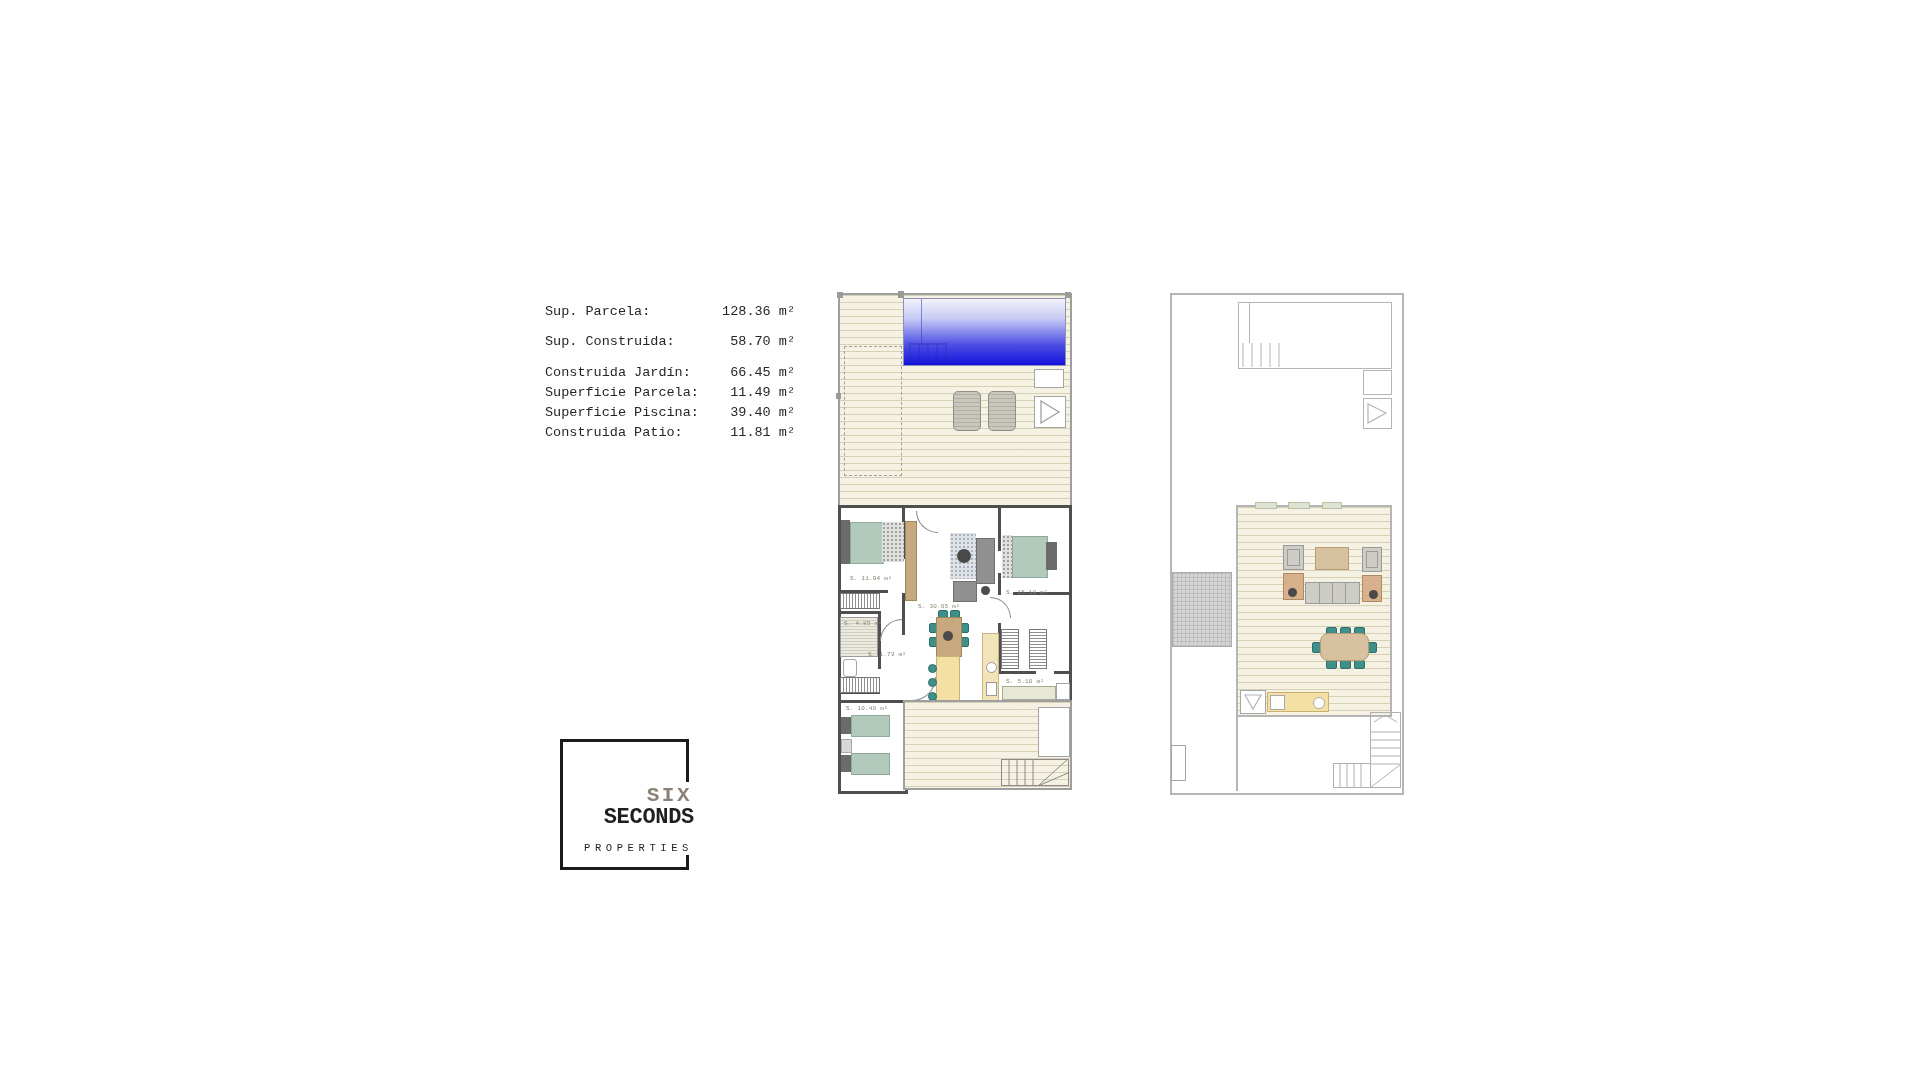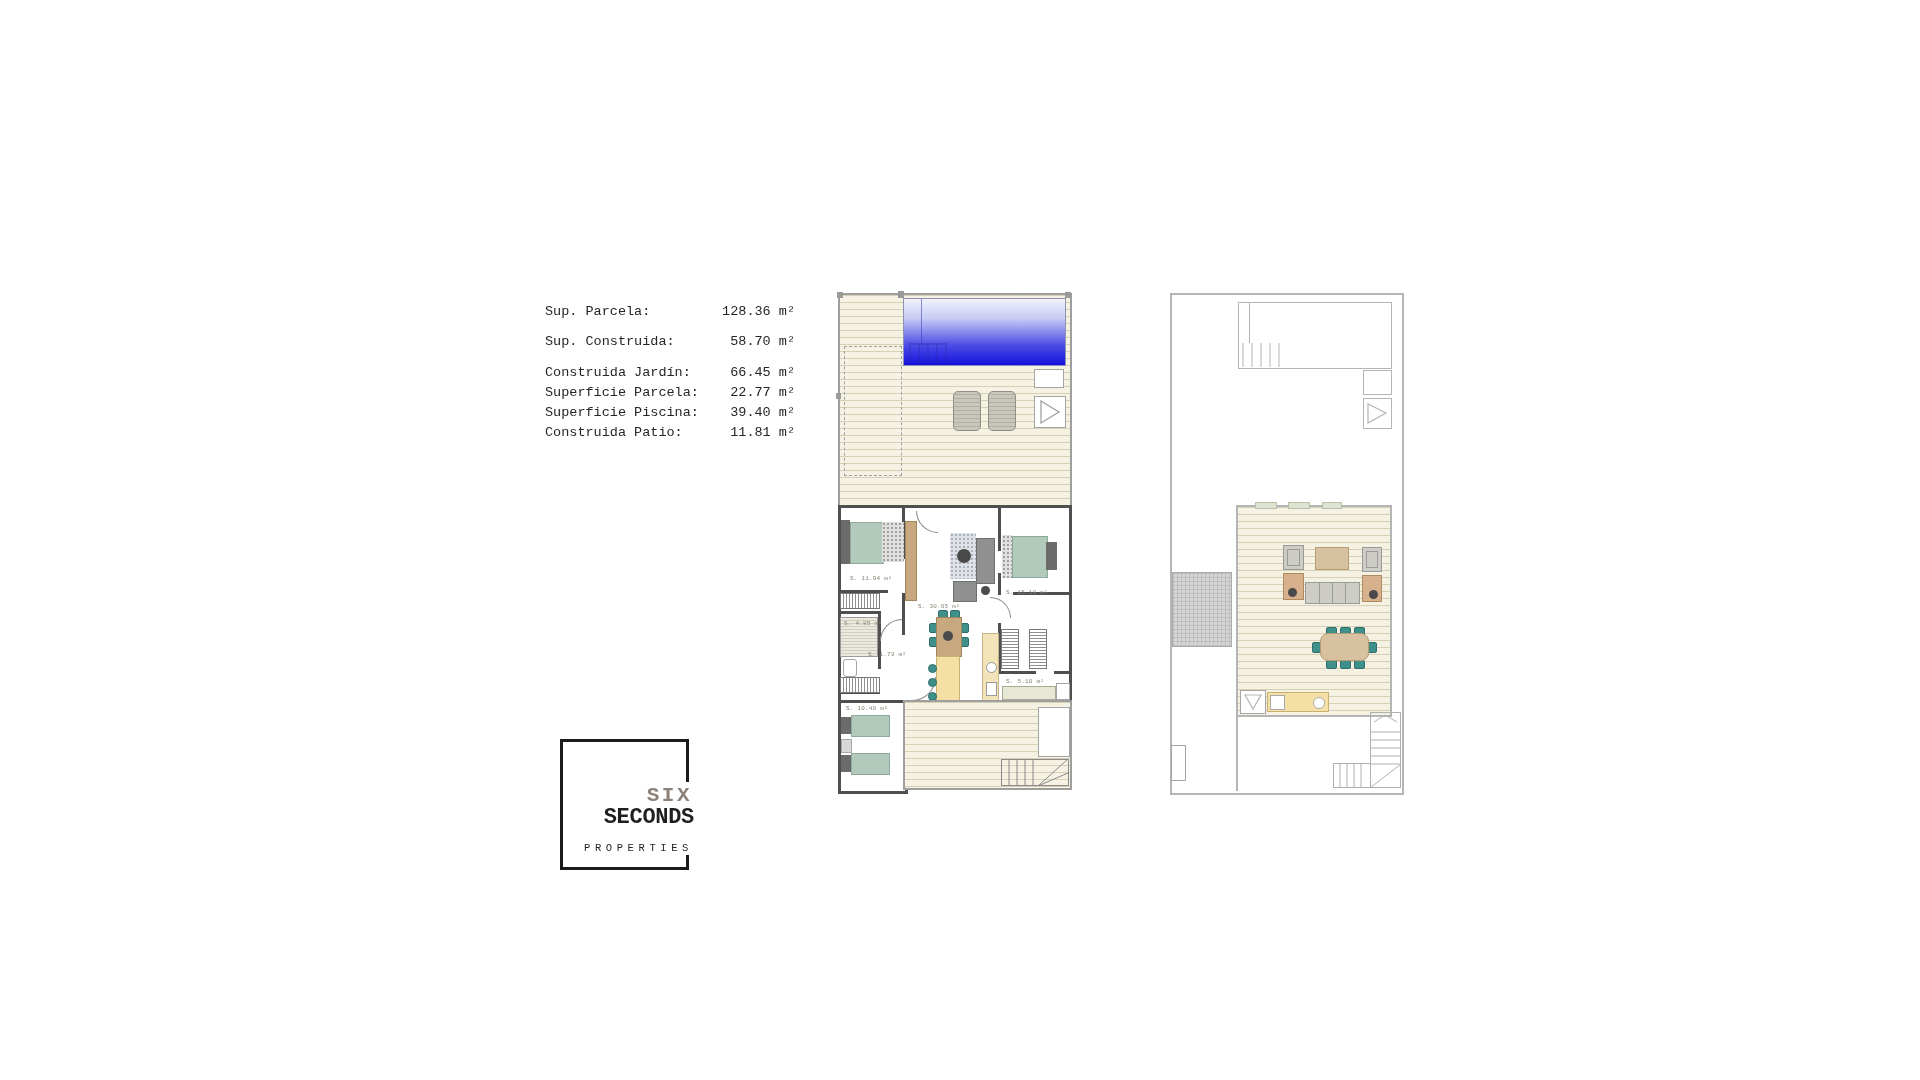--- a/index.html
+++ b/index.html
@@ -63,21 +63,21 @@
     <div class="srow" style="top:30px;">
       <span>Sup. Construida:</span>
       <span class="val">58.70 m²</span>
     </div>
     <div class="srow" style="top:61px;">
       <span>Construida Jardín:</span>
       <span class="val">66.45 m²</span>
     </div>
     <div class="srow" style="top:81px;">
       <span>Superficie Parcela:</span>
-      <span class="val">22.77 m²</span>
+      <span class="val">11.49 m²</span>
     </div>
     <div class="srow" style="top:101px;">
       <span>Superficie Piscina:</span>
       <span class="val">39.40 m²</span>
     </div>
     <div class="srow" style="top:121px;">
       <span>Construida Patio:</span>
       <span class="val">11.81 m²</span>
     </div>
   </div>

